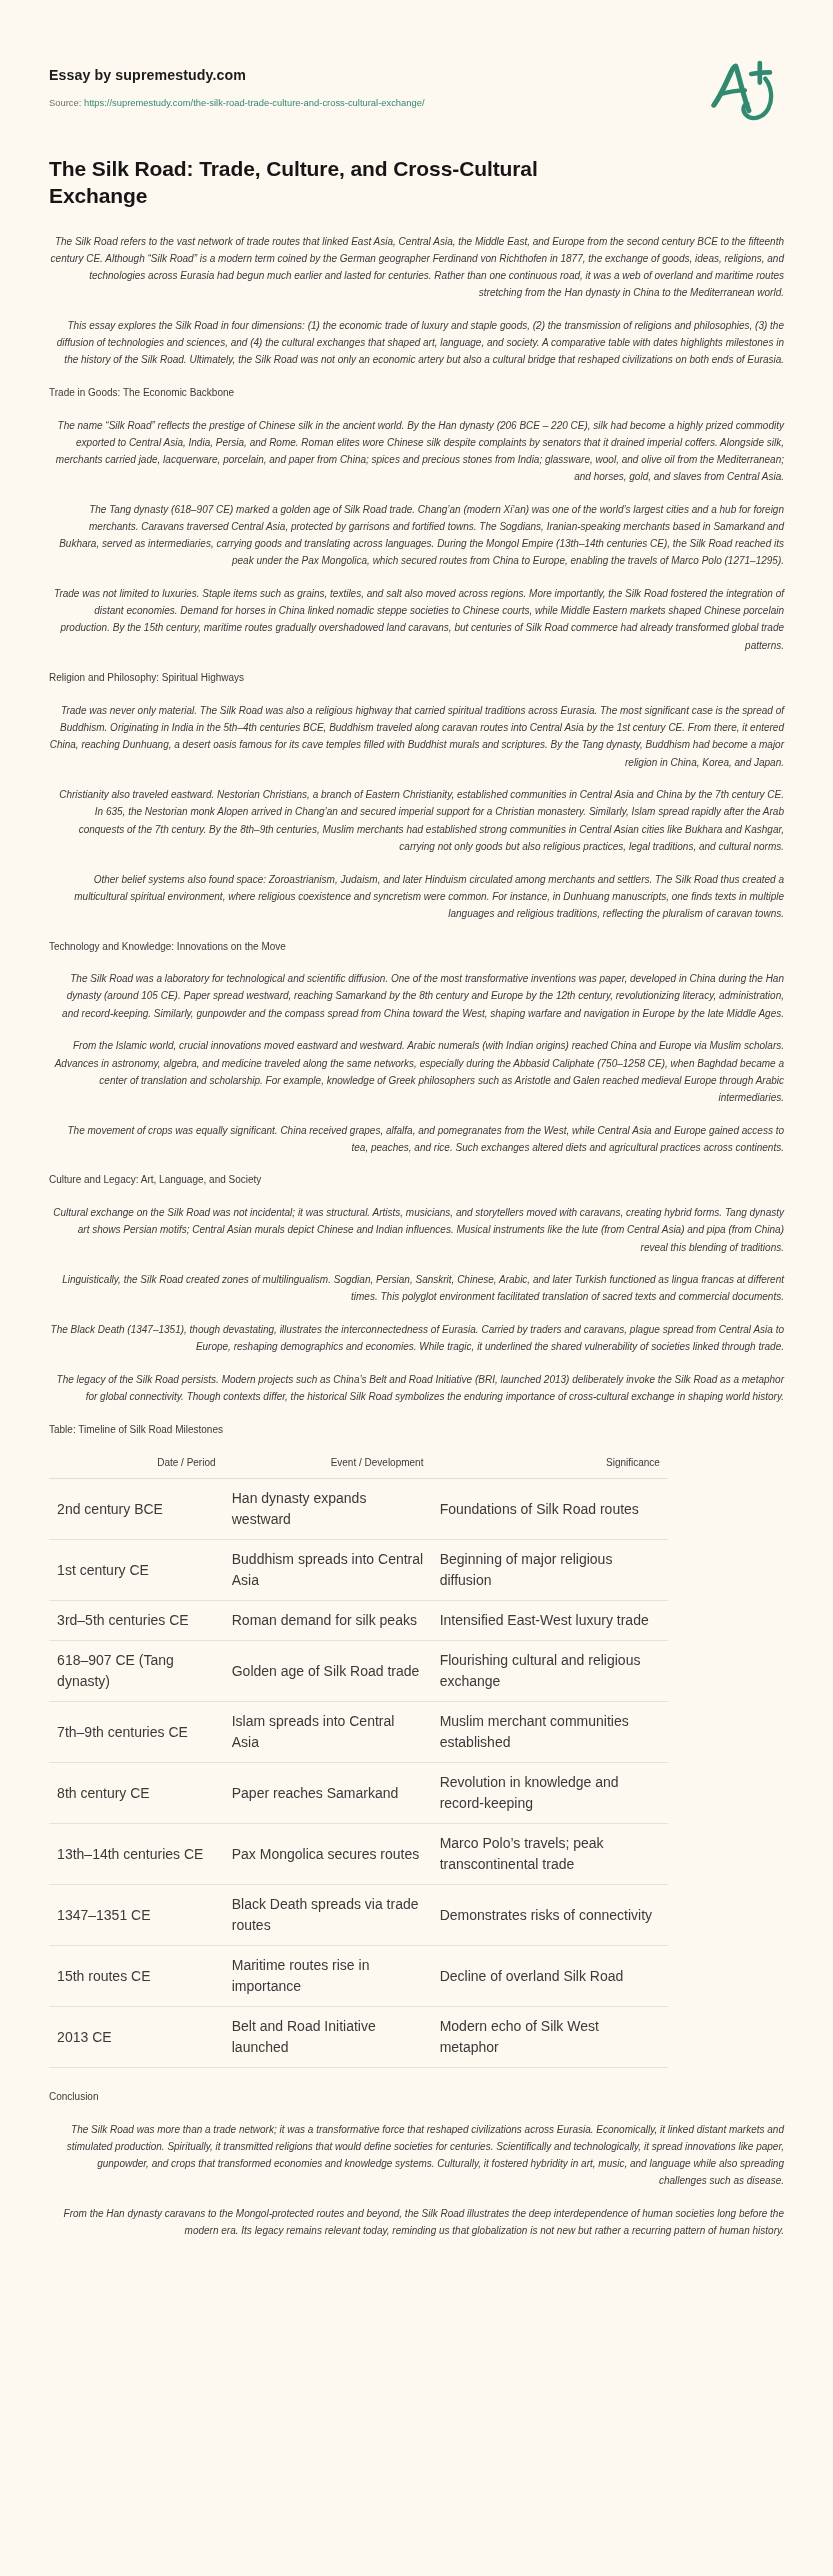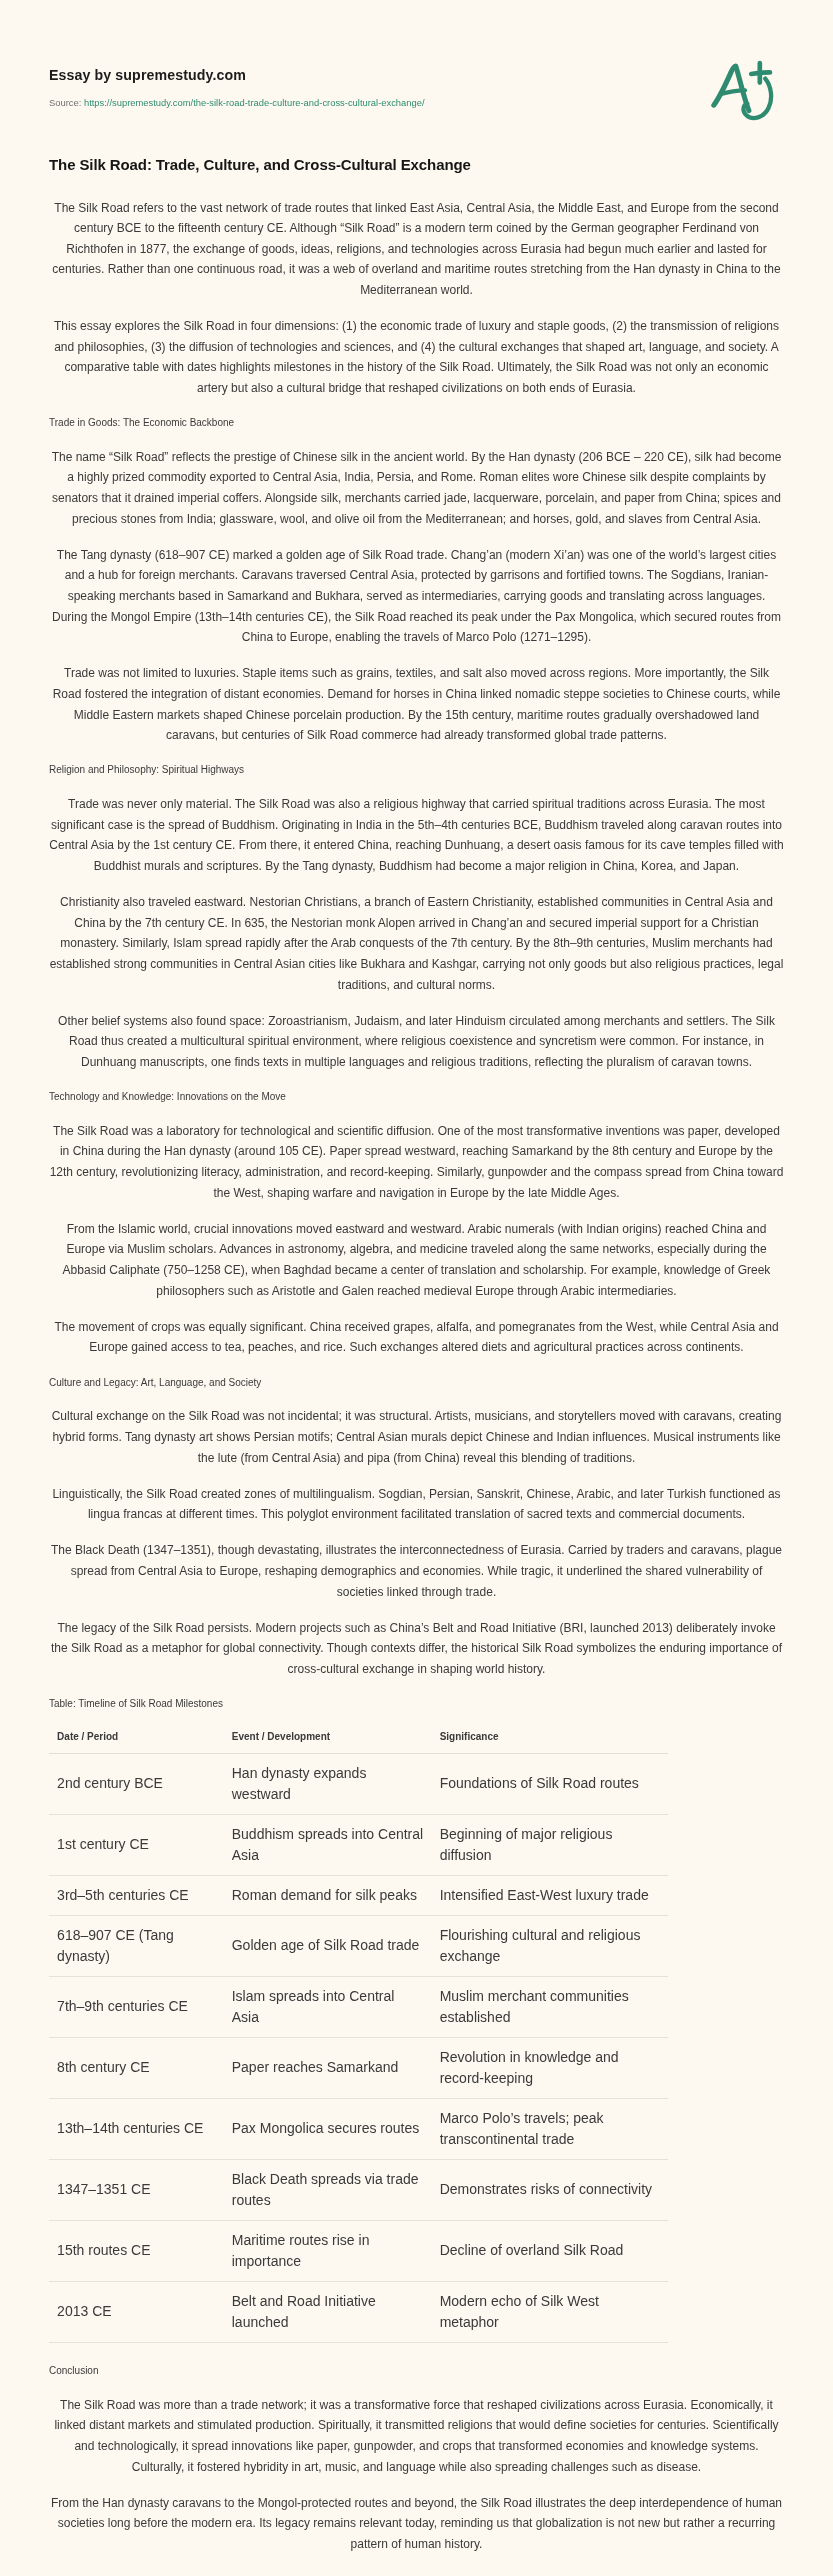--- a/index.html
+++ b/index.html
@@ -56,35 +56,36 @@
     height: 78px;
   }
   .logo svg { display: block; width: 78px; height: 78px; }
 
   
   .article {
     padding: 0 36px 0 36px;
     box-sizing: border-box;
   }
   h1.doc-title {
-    font-size: 15px;
+    font-size: 21px;
     font-weight: bold;
     line-height: 1.3;
     color: #161616;
     margin: 0 0 23px 0;
     max-width: 570px;
     letter-spacing: -0.1px;
   }
   p.para {
-    font-size: 12px;
+    font-size: 10px;
     line-height: 1.72;
     color: #3a3a3a;
     margin: 0 0 15.5px 0;
     max-width: 765px;
-    text-align: center;
+    text-align: right;
+    font-style: italic;
   }
   p.subhead {
     font-size: 10px;
     line-height: 1.72;
     color: #3a3a3a;
     margin: 0 0 15.5px 0;
   }
   p.tablecaption {
     font-size: 10px;
     line-height: 1.72;
@@ -94,23 +95,23 @@
 
   
   table.timeline {
     border-collapse: collapse;
     width: 619px;
     margin: 0 0 19.5px 0;
     table-layout: fixed;
   }
   table.timeline th {
     font-size: 10px;
-    font-weight: bold;
-    color: #3a3a3a;
-    text-align: left;
+    font-weight: normal;
+    color: #3a3a3a;
+    text-align: right;
     padding: 7.3px 8.1px 10.6px 8.1px;
     border-bottom: 0.8px solid #e2ded3;
     vertical-align: middle;
   }
   table.timeline td {
     font-size: 14px;
     font-weight: normal;
     color: #3a3a3a;
     text-align: left;
     padding: 9px 8.1px;

